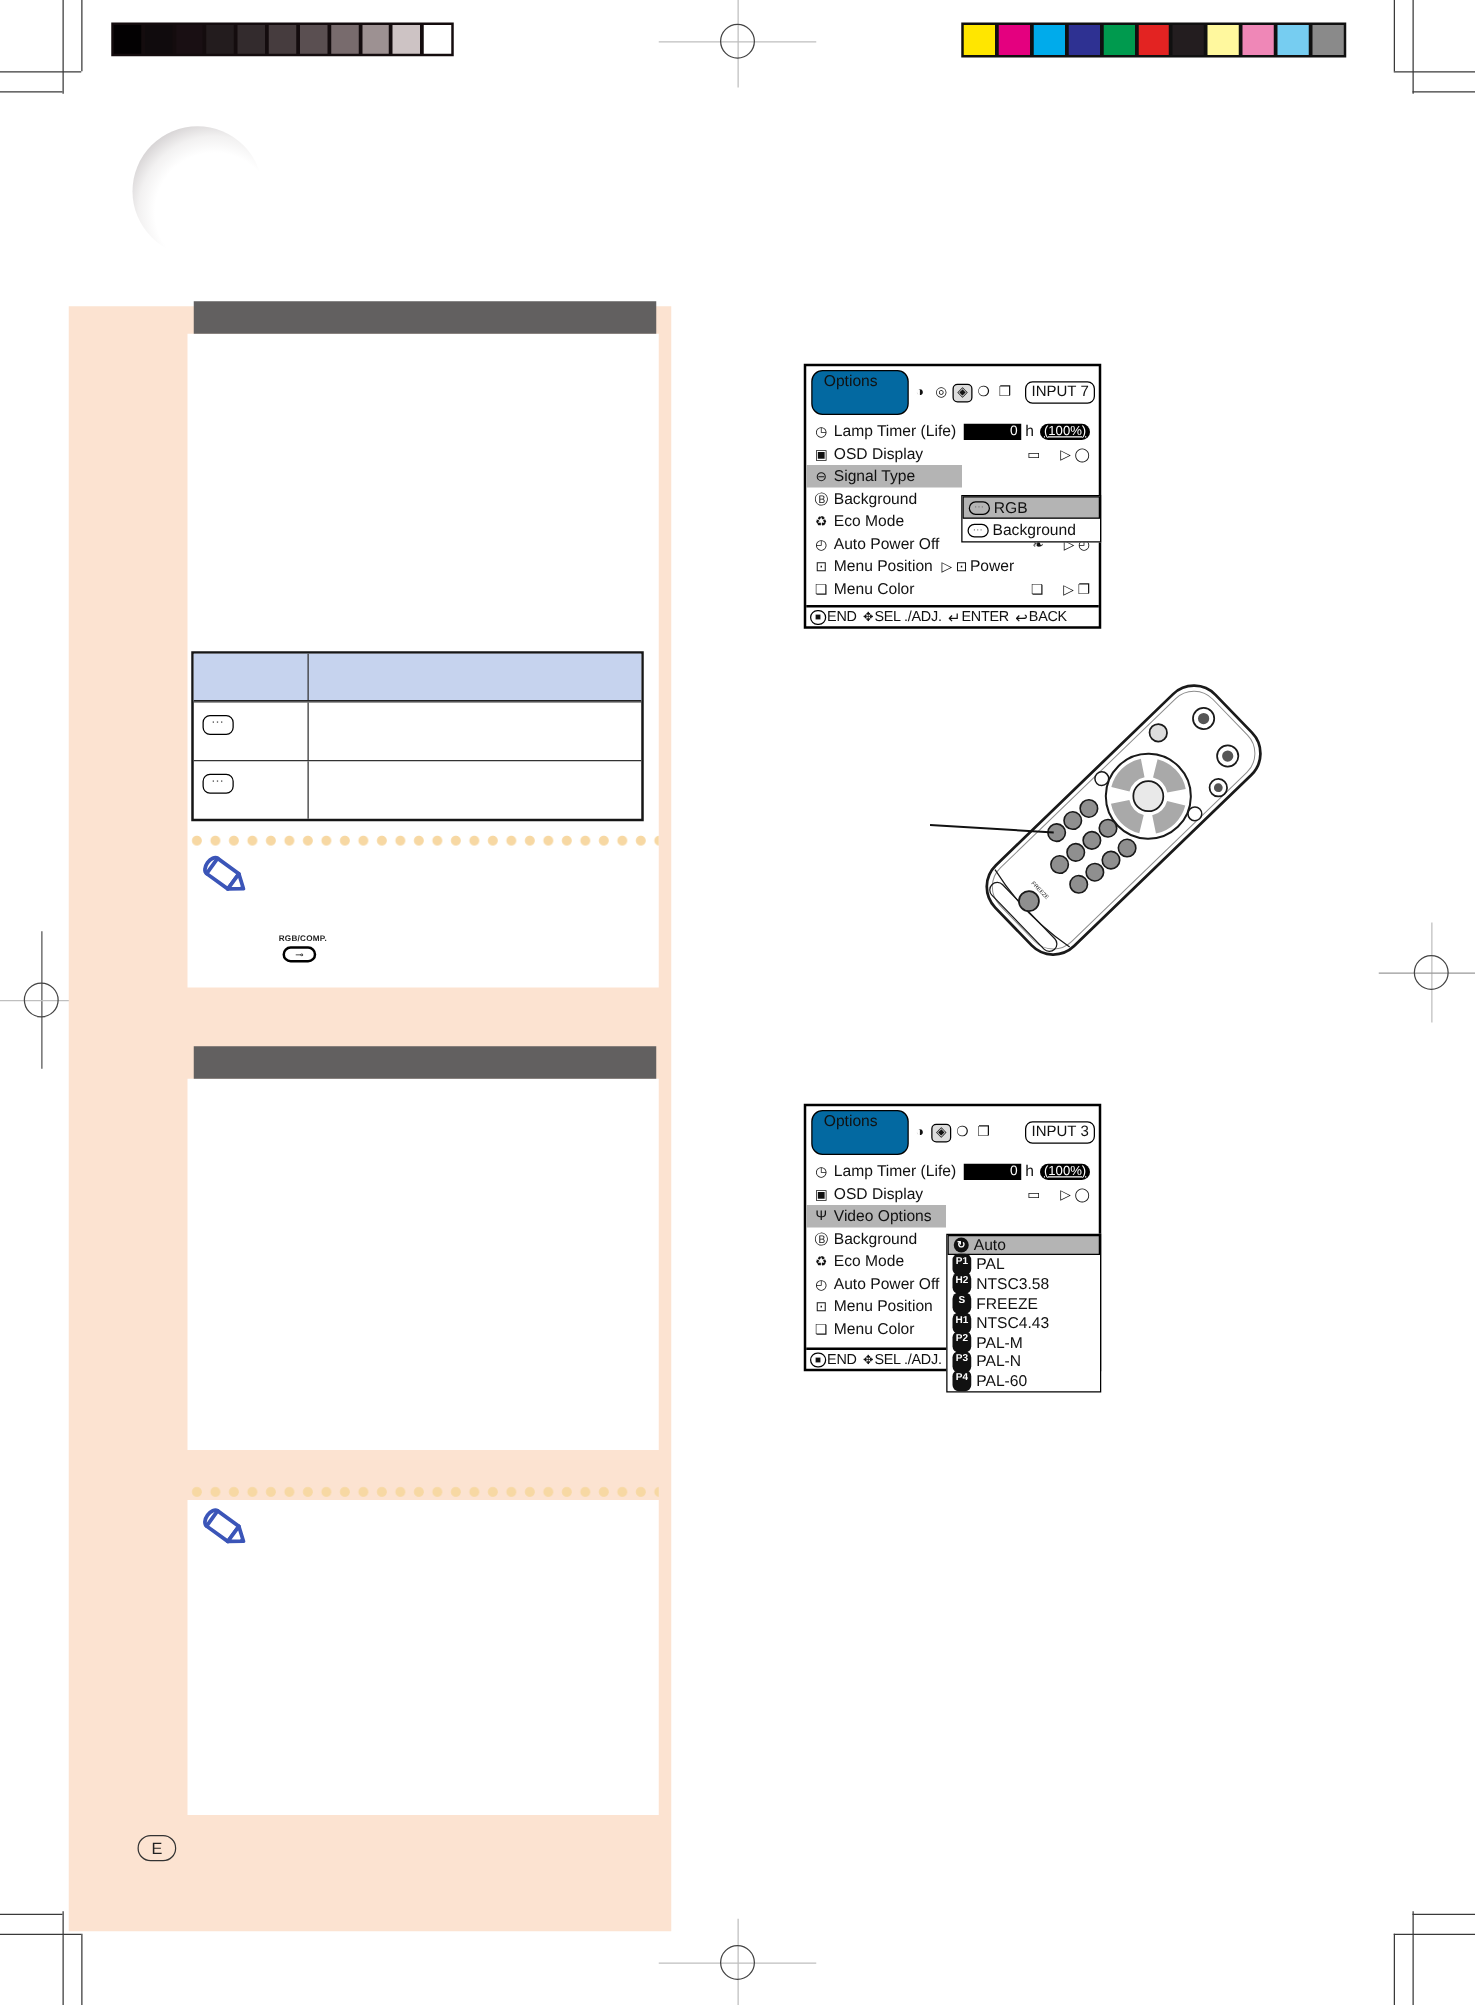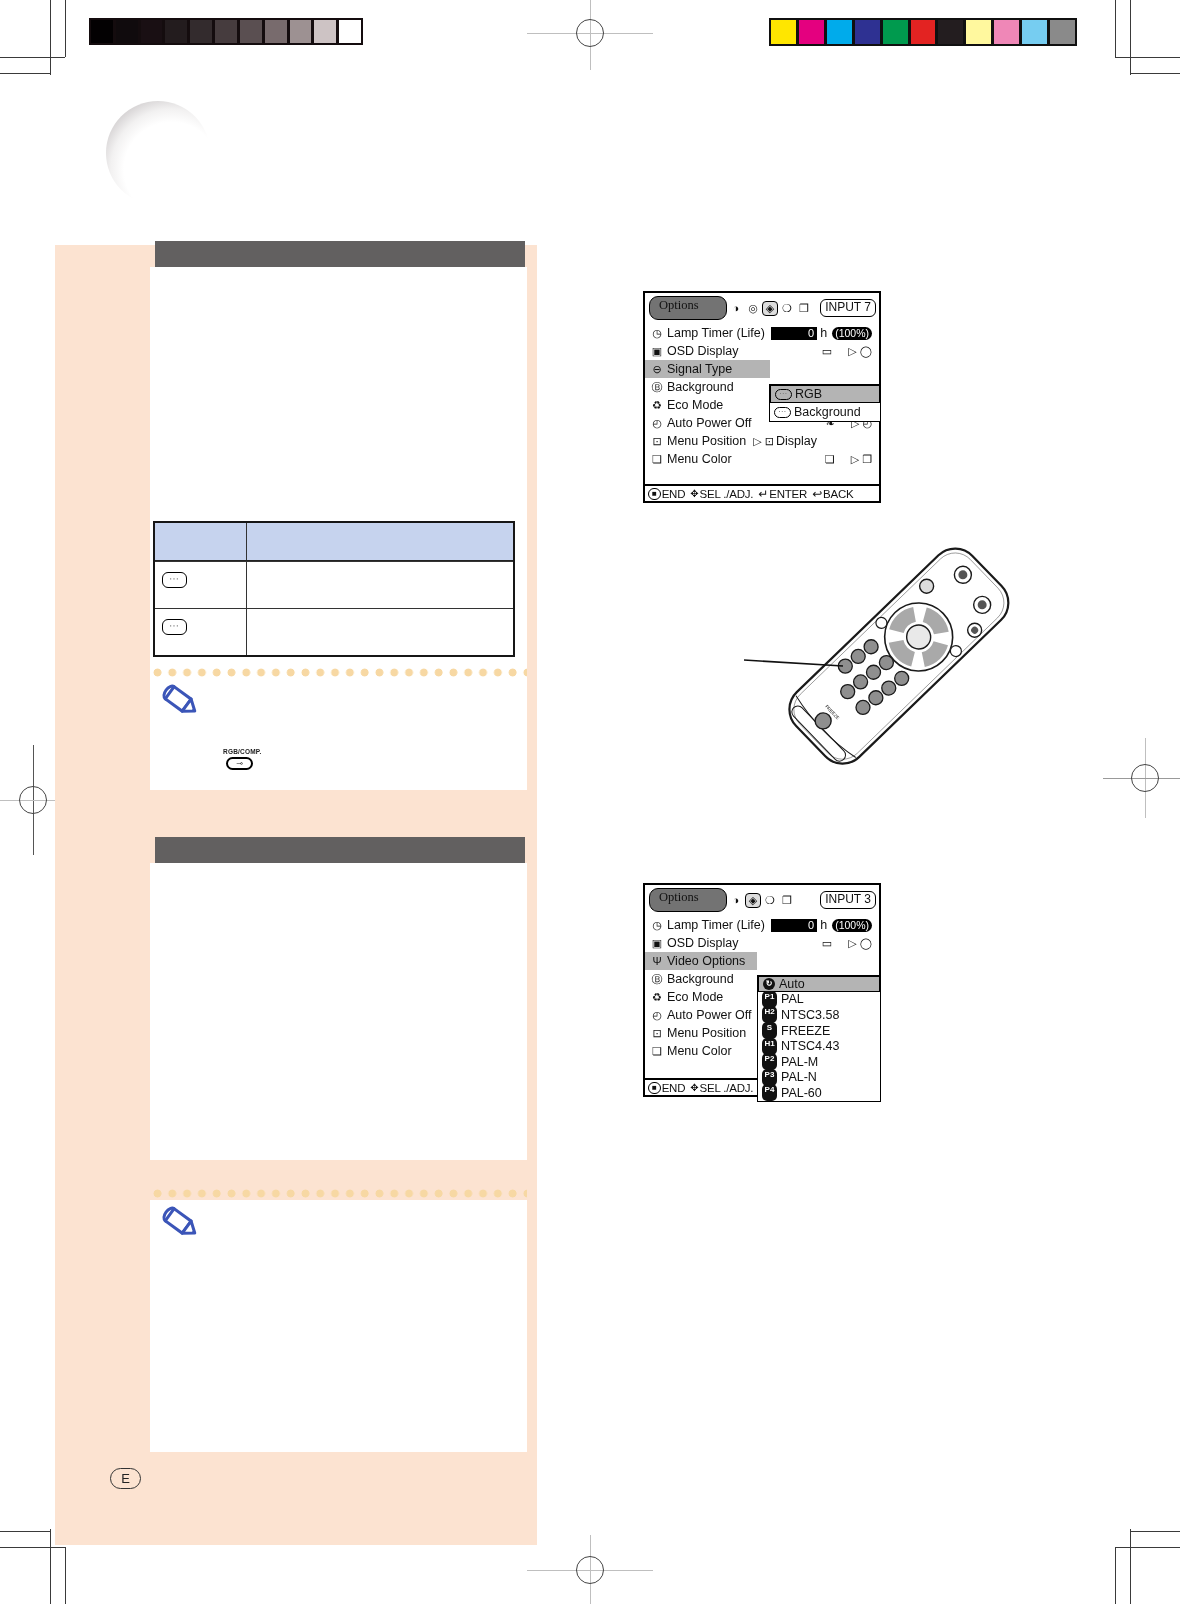--- a/index.html
+++ b/index.html
@@ -40,40 +40,40 @@
   .conn.sm{width:17px;height:11px;font-size:8px;line-height:8px;letter-spacing:.5px;margin-right:3px;}
   
   .rgbcomp-lbl{position:absolute;font-size:6.5px;font-weight:bold;color:#222;letter-spacing:0.2px;}
   .rgbcomp-btn{position:absolute;width:27px;height:13px;border:2px solid #000;border-radius:7px;
     display:flex;align-items:center;justify-content:center;font-size:8px;background:#fff;}
   .emark{position:absolute;width:31px;height:21px;border:1.6px solid #333;border-radius:11px;
     display:flex;align-items:center;justify-content:center;font-size:13px;color:#222;background:transparent;}
   
   .osd{position:absolute;width:238px;background:#fff;border:2.5px solid #000;}
   .osd-title{display:flex;align-items:center;padding:3px 3px 2px 4px;}
-  .osd-pill{border:1.5px solid #000;border-radius:9px;background:#737373;font-size:12.5px;
-    height:24px;line-height:17px;padding:0 9px;min-width:78px;font-family:Liberation Serif, serif;}
+  .osd-pill{border:1.5px solid #000;border-radius:9px;background:#0369a1;font-size:12.5px;
+    height:36px;line-height:17px;padding:0 9px;min-width:78px;}
   .osd-input{margin-left:auto;border:1.5px solid #000;border-radius:6px;background:#fff;font-size:12px;
     height:18px;line-height:15px;padding:0 4px;white-space:nowrap;}
   .tab{width:16px;height:15px;font-size:11px;line-height:15px;text-align:center;margin-left:1px;}
   .tab.sel{border:1.5px solid #000;border-radius:4px;background:#ddd;line-height:12px;}
   .osd-rows{position:relative;margin-top:2px;}
   .row{display:flex;align-items:center;height:18px;font-size:12.5px;padding:0 7px 0 4px;white-space:nowrap;}
   .row .ic{width:16px;text-align:center;font-size:11px;flex:none;margin-right:2px;}
   .row.hl1{background:linear-gradient(90deg,#b4b4b4 0,#b4b4b4 125px,rgba(0,0,0,0) 125px);}
   .row.hl2{background:linear-gradient(90deg,#b4b4b4 0,#b4b4b4 112px,rgba(0,0,0,0) 112px);}
   .ric{font-size:11px;}
   .ric.a{margin-left:auto;}
   .ric.g{margin-left:16px;}
   .ric.s{margin-left:3px;}
   .lampbox{margin-left:auto;width:46px;height:13px;background:#000;color:#fff;font-size:11px;
     line-height:13px;text-align:right;padding-right:3px;}
   .unit{margin-left:3px;font-size:12.5px;}
   .pct{margin-left:5px;height:13px;background:#000;color:#fff;border-radius:7px;font-size:10.5px;
-    line-height:13px;padding:0 3px;}
+    line-height:13px;padding:0 3px;text-decoration:underline;}
   .sub{position:absolute;background:#fff;border:1.5px solid #000;z-index:5;}
   .sub .srow{display:flex;align-items:center;font-size:12.5px;padding:0 4px;white-space:nowrap;}
   .sub1 .srow{height:18px;}
   .sub2 .srow{height:15.6px;}
   .sub .srow.sel{background:#b4b4b4;border:1.4px solid #000;}
   .badge{flex:none;min-width:15px;height:17px;background:#111;color:#fff;border-radius:5px;
     font-size:8px;font-weight:bold;line-height:11px;text-align:center;padding:0 1px;margin-right:4px;}
   .badge.round{border-radius:50%;width:12px;min-width:12px;height:12px;line-height:12px;}
   .osd-footer{position:absolute;left:0;right:0;bottom:0;height:17px;border-top:2px solid #000;
     display:flex;align-items:center;font-size:11.5px;padding:0 3px;white-space:nowrap;letter-spacing:-0.2px;}
@@ -241,21 +241,21 @@
         <span>Auto Power Off</span>
         <span class="ric a">❧</span>
         <span class="ric g">▷</span>
         <span class="ric s">◴</span>
       </div>
       <div class="row">
         <span class="ic">⊡</span>
         <span>Menu Position</span>
         <span class="ric" style="margin-left:7px">▷</span>
         <span class="ric s">⊡</span>
-        <span style="margin-left:2px">Display</span>
+        <span style="margin-left:2px">Power</span>
       </div>
       <div class="row">
         <span class="ic">❏</span>
         <span>Menu Color</span>
         <span class="ric a">❏</span>
         <span class="ric g">▷</span>
         <span class="ric s">❐</span>
       </div>
 
       <div class="sub sub1" style="left:124px;top:60px;width:112px">

